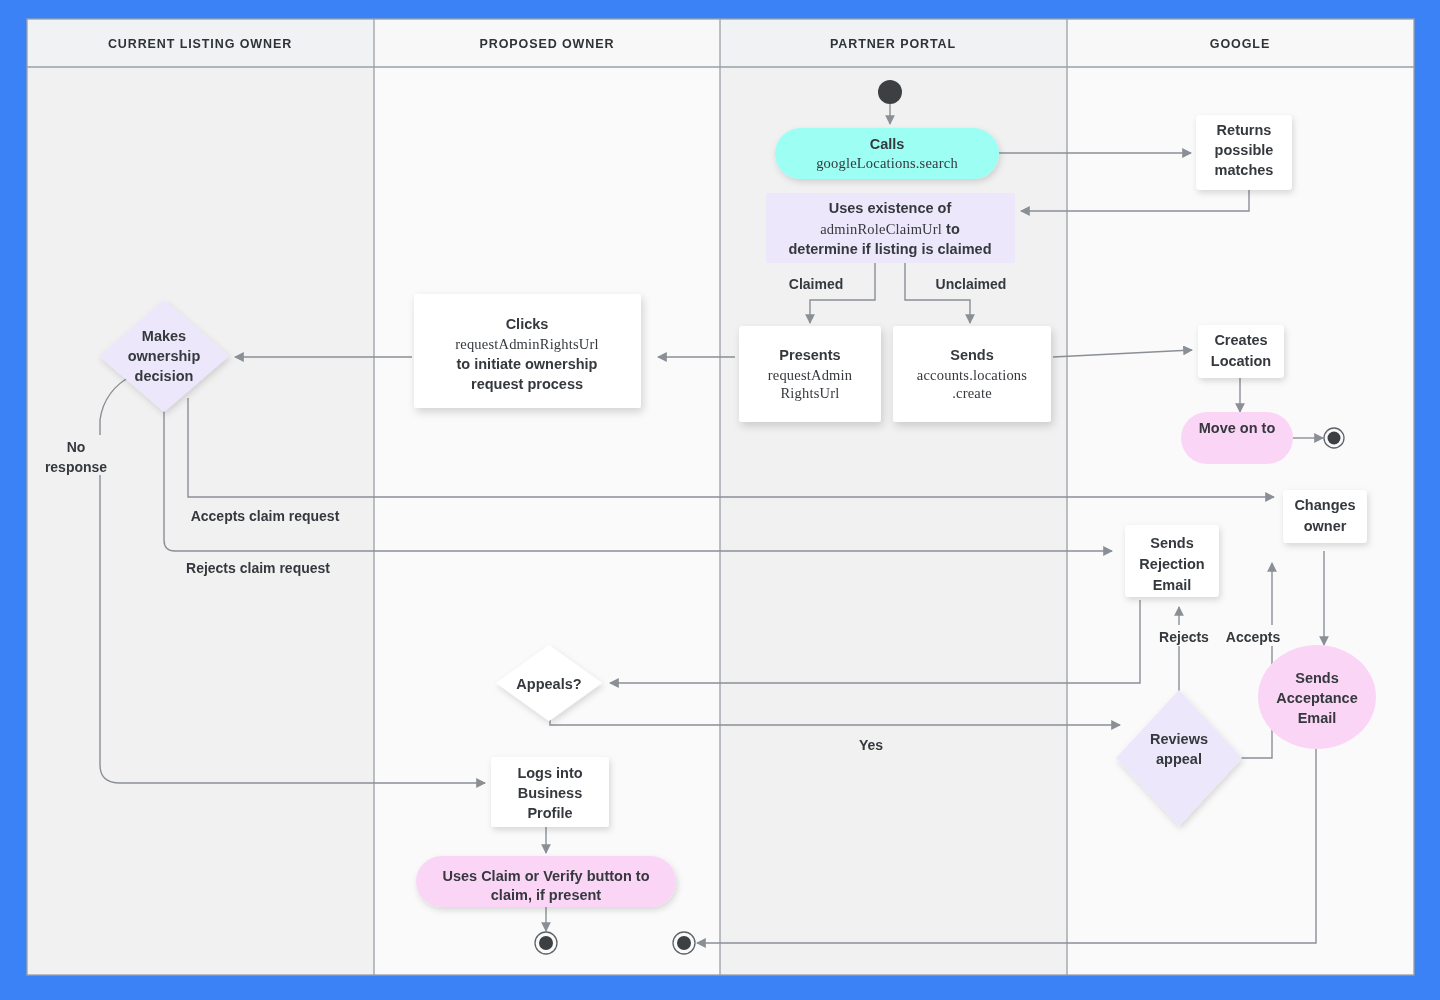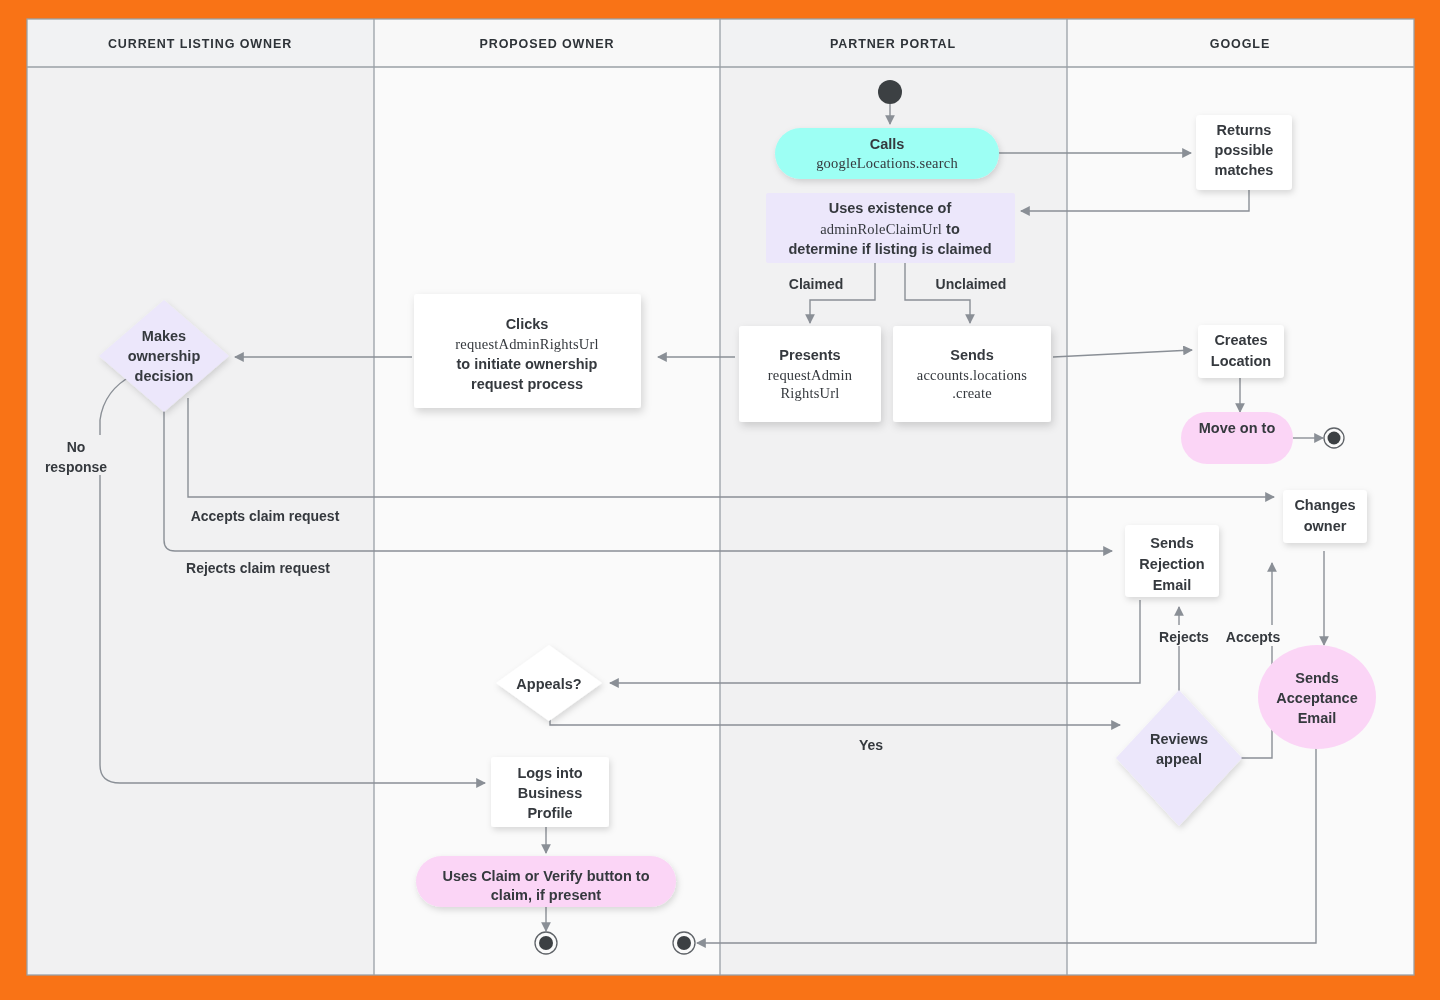--- a/index.html
+++ b/index.html
@@ -8,21 +8,21 @@
     background: #fafafa;
     width: 1440px;
     height: 1000px;
     overflow: hidden;
     font-family: "Liberation Sans", sans-serif;
   }
   #canvas {
     position: relative;
     width: 1440px;
     height: 1000px;
-    background: #f97316;
+    background: #3b82f6;
     text-align: right;
   }
   svg.layer {
     position: absolute;
     top: 0; left: 0;
     width: 1440px;
     height: 1000px;
   }
   .lane-header-text {
     font-family: "Liberation Sans", sans-serif;

